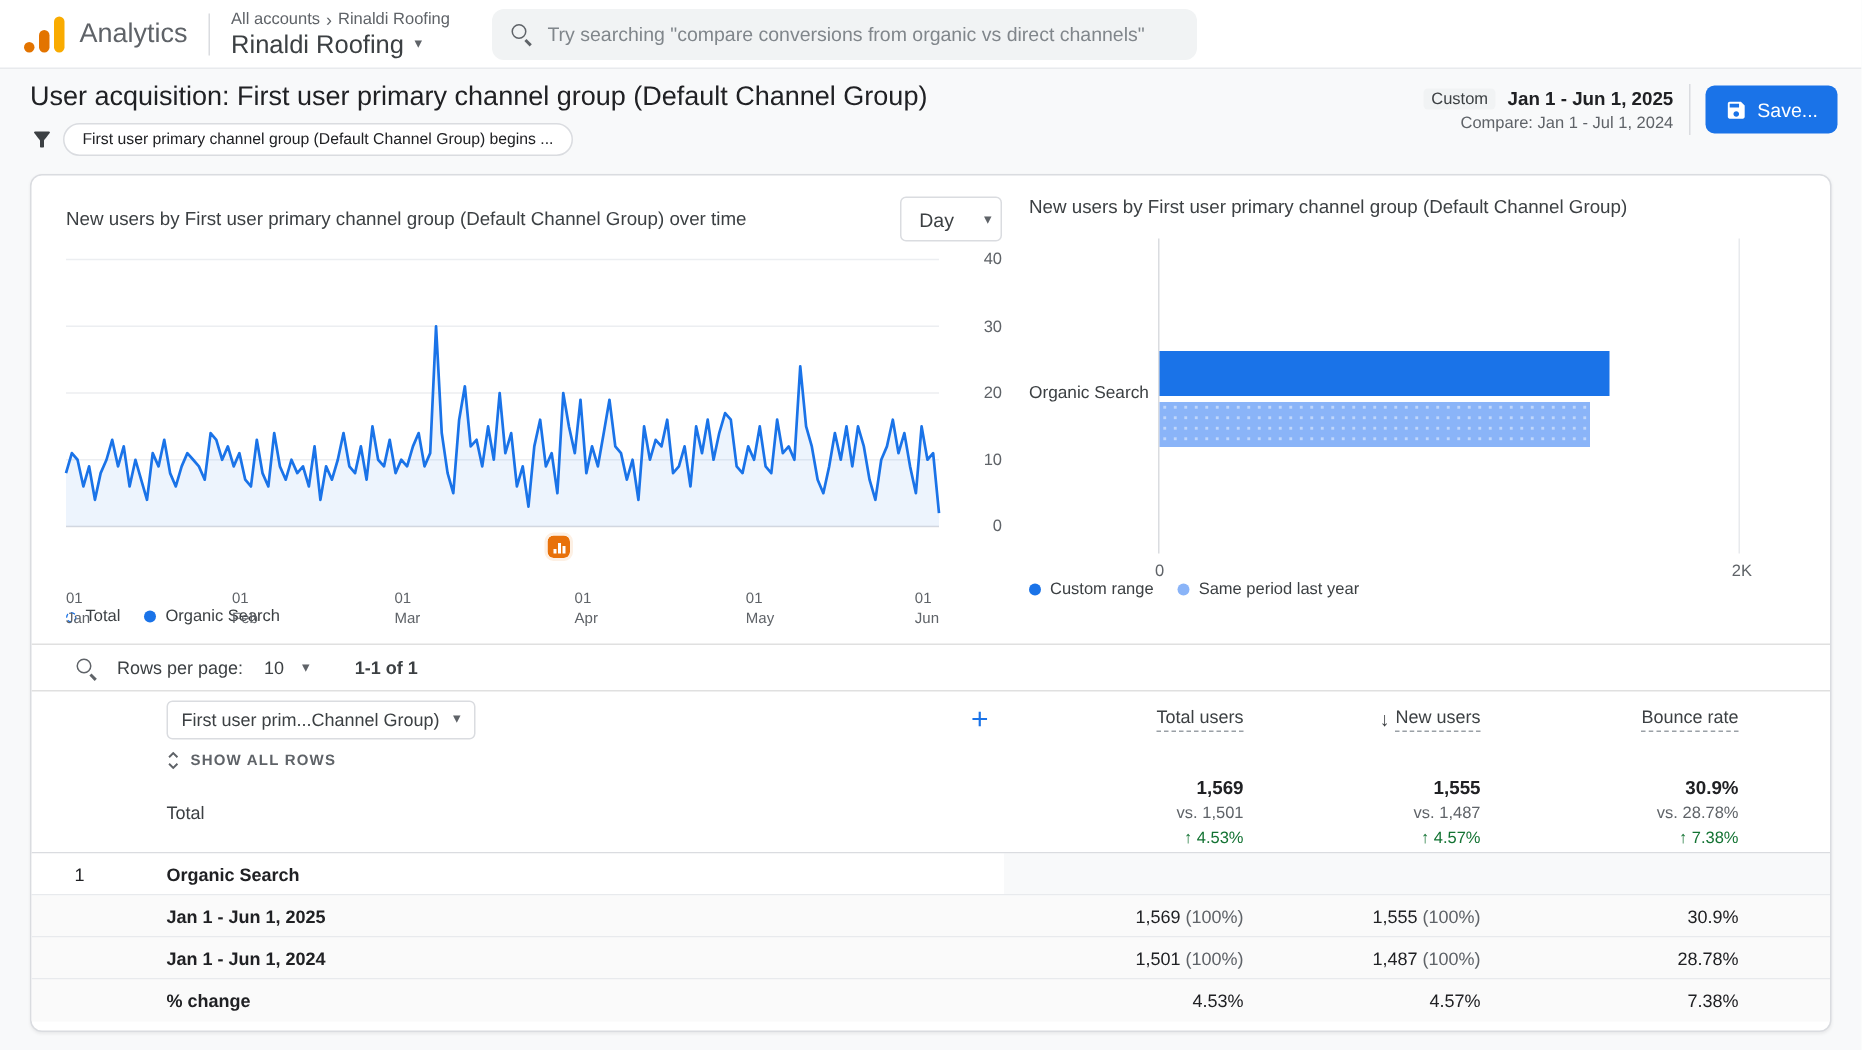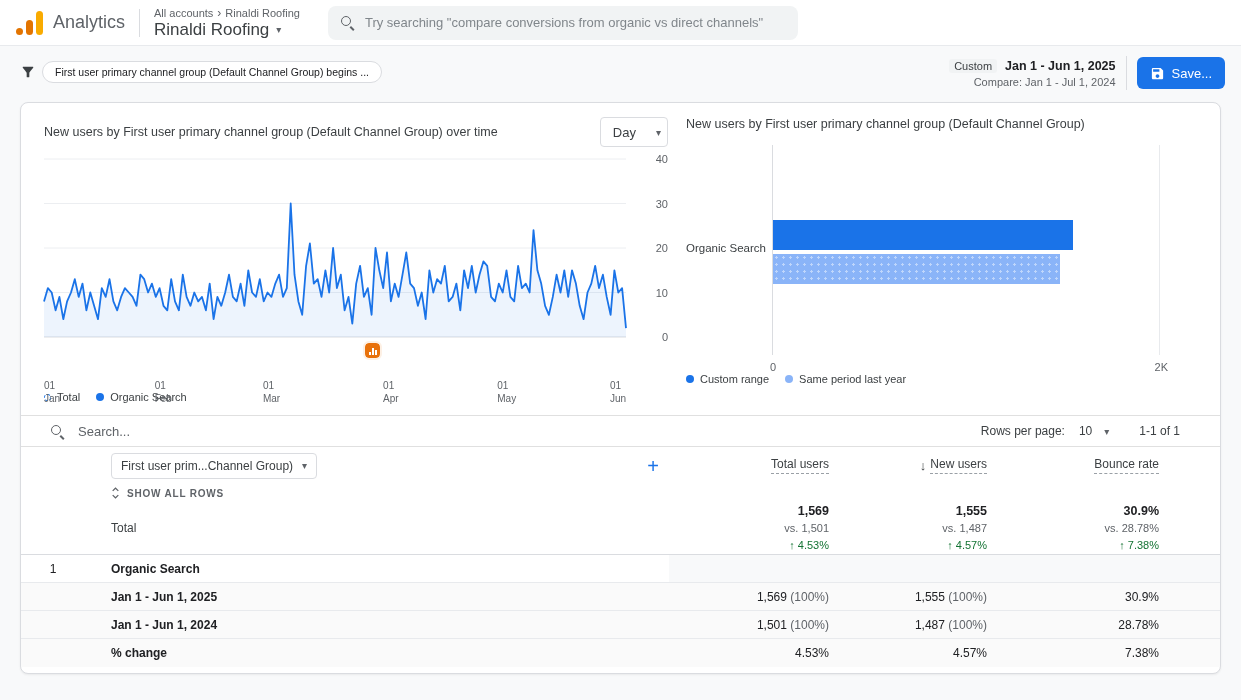--- a/index.html
+++ b/index.html
@@ -79,21 +79,21 @@
 .bar-x0{position:absolute;left:-3px;}
 .bar-x2k{position:absolute;right:-9px;}
 .bar-panel .legend{margin-top:18px;}
 
 
 .tbl-toolbar{height:32px;display:flex;align-items:center;border-top:1px solid #e0e0e0;border-bottom:1px solid #e0e0e0;padding:0 40px 0 30px;gap:14px;}
 .tbl-search{border:none;outline:none;font-size:13px;color:#202124;flex:1;font-family:inherit;background:transparent;}
 .tbl-search::placeholder{color:#5f6368;}
 .pager{display:flex;align-items:center;font-size:12px;color:#3c4043;}
 .pager-select{display:flex;align-items:center;gap:12px;margin-left:14px;cursor:pointer;}
-.pager-status{margin-left:30px;}
+.pager-status{margin-left:30px;font-weight:bold;}
 .trow{display:grid;grid-template-columns:64px 1fr 160px 158px 172px;padding-right:61px;align-items:center;}
 .tbl-headrow{height:37px;}
 .dim-cell{display:flex;align-items:center;justify-content:space-between;padding-left:26px;grid-column:2;}
 .dim-chip{border:1px solid #dadce0;border-radius:4px;padding:5px 9px;font-size:12px;color:#3c4043;display:flex;align-items:center;gap:9px;background:#fff;cursor:pointer;}
 .add-col{color:#1a73e8;font-size:20px;background:none;border:none;cursor:pointer;padding:0 6px;margin-right:4px;font-family:inherit;line-height:1;}
 .th{font-size:12px;color:#3c4043;font-weight:500;justify-self:end;display:flex;align-items:center;gap:4px;cursor:pointer;}
 .th-label{border-bottom:1px dashed #9aa0a6;padding-bottom:2px;}
 .sort-arrow{font-size:13px;color:#3c4043;}
 .showall-row{height:18px;}
 .showall{display:flex;align-items:center;gap:7px;padding-left:26px;font-size:10px;font-weight:700;letter-spacing:.8px;color:#5f6368;grid-column:2;cursor:pointer;}
@@ -139,20 +139,21 @@
       </div>
     </div>
     <div class="search-bar">
       <span class="mag"></span>
       <input class="search-input" placeholder="Try searching &quot;compare conversions from organic vs direct channels&quot;" style="">
     </div>
   </header>
 
   <div class="page-head">
     <div class="ph-left">
+      <h1 class="page-title">User acquisition: First user primary channel group (Default Channel Group)</h1>
       <div class="filter-row">
         <svg class="funnel" width="16" height="16" viewBox="0 0 24 24">
             <path fill="#3c4043" d="M4.25 5.61C6.27 8.2 10 13 10 13v6c0 .55.45 1 1 1h2c.55 0 1-.45 1-1v-6s3.72-4.79 5.74-7.39c.51-.66.04-1.61-.79-1.61H5.04c-.83 0-1.3.95-.79 1.61z"></path>
           </svg>
         <div class="filter-chip">First user primary channel group (Default Channel Group) begins ...</div>
       </div>
     </div>
     <div class="ph-right">
       <div class="daterange">
         <div class="dr-line1">
@@ -252,21 +253,20 @@
           </span>
         </div>
       </section>
 
     </div>
 
     <div class="tbl">
 
       <div class="tbl-toolbar">
         <span class="mag"></span>
-        <input class="tbl-search" placeholder="Search..." style="">
         <div class="pager">
           <span class="pager-label">Rows per page:</span>
           <span class="pager-select">
             <span>10</span>
             <span class="caret">▾</span>
           </span>
           <span class="pager-status">1-1 of 1</span>
         </div>
       </div>
 

